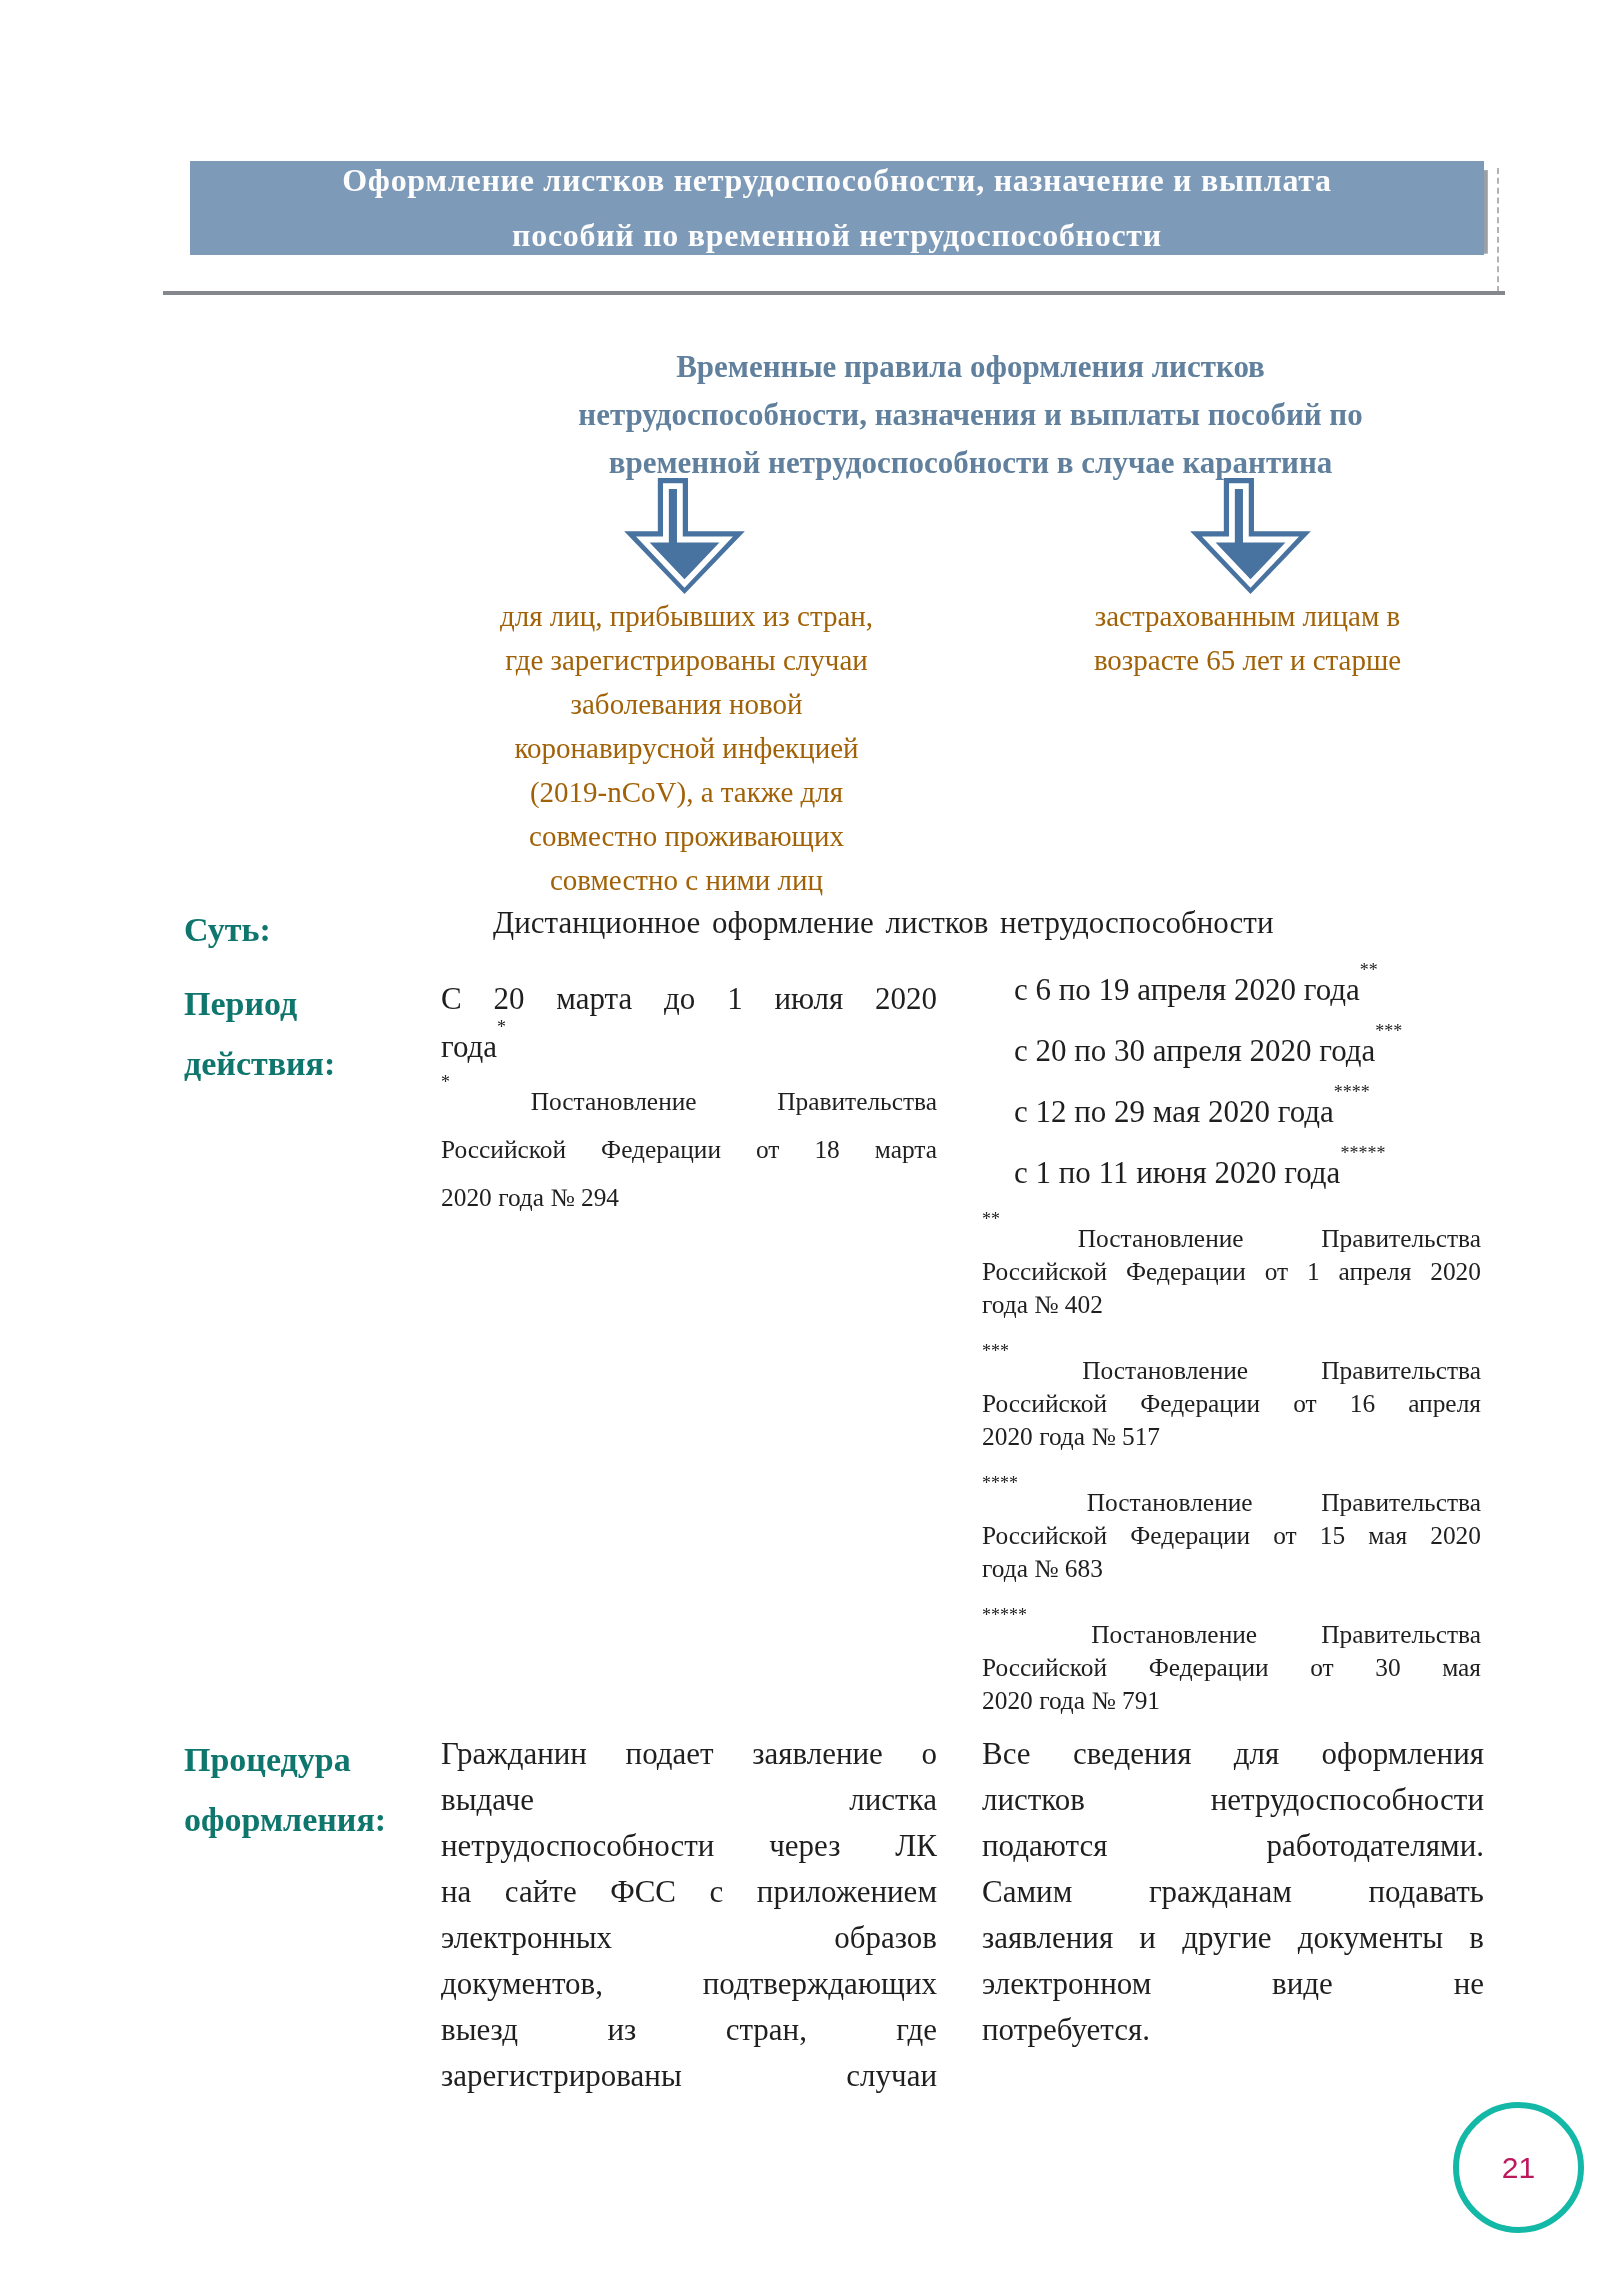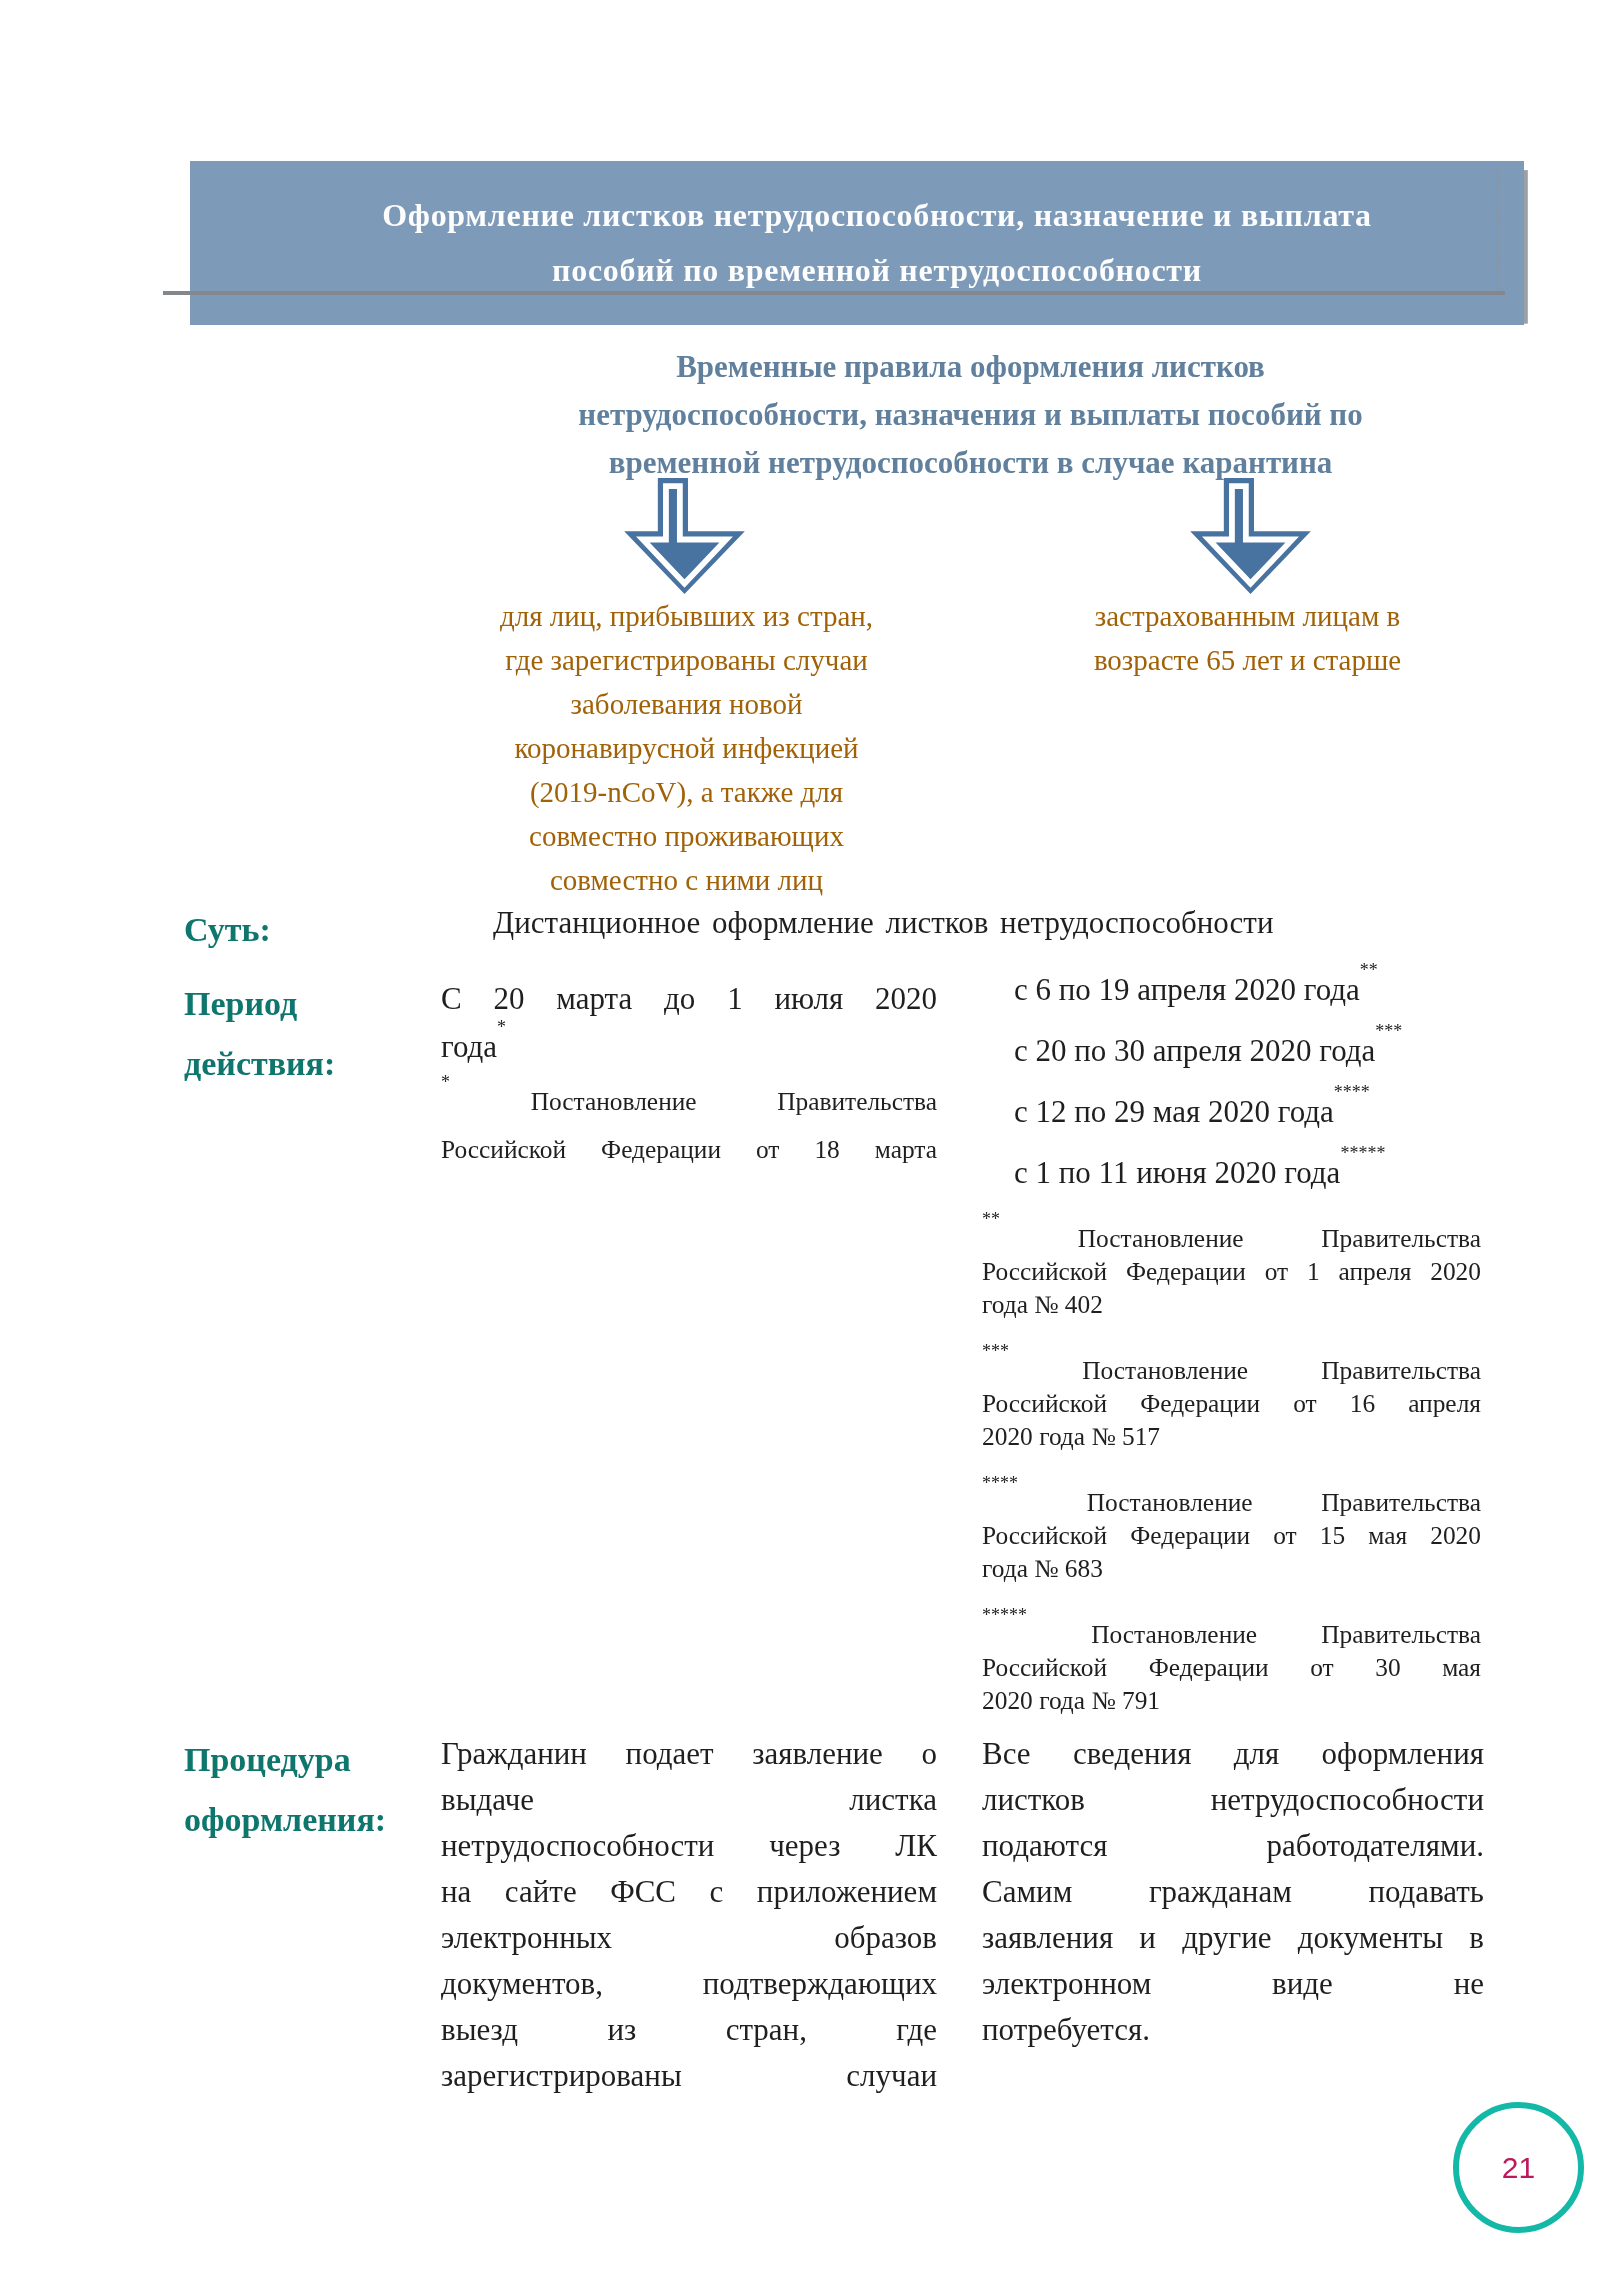--- a/index.html
+++ b/index.html
@@ -6,25 +6,24 @@
   .page{
     position:relative;
     width:1618px;height:2284px;
     background:#ffffff;
     font-family:"Liberation Serif", serif;
     color:#1f1f1f;
     overflow:hidden;
   }
   
   .banner{
-    position:absolute;left:190px;top:161px;width:1294px;height:164px;
+    position:absolute;left:190px;top:161px;width:1294px;height:94px;
     background:#7d9ab8;
     display:flex;flex-direction:column;justify-content:center;align-items:center;
     box-shadow:9px 3.9px 0 -5.2px #9aa0a6;
-    padding-left:40px;
   }
   .banner-line{
     color:#fdfdfd;font-weight:bold;font-size:32px;line-height:55px;
     letter-spacing:0.7px;text-align:center;white-space:nowrap;
   }
   .banner-rule{
     position:absolute;left:163px;top:291px;width:1342px;height:3.9px;
     background:#84888c;
   }
   .banner-shadow-right{
@@ -142,20 +141,21 @@
   <div class="rowlabel period">Период действия:</div>
 
   <div class="period-left">
     <div class="jline">С 20 марта до 1 июля 2020</div>
     <div class="jline last"><span>года</span><sup class="mark">*</sup></div>
   </div>
 
   <div class="period-left-footnote">
     <div class="jline"><sup class="mark">*</sup> <span>Постановление Правительства</span></div>
     <div class="jline">Российской Федерации от 18 марта</div>
+    <div class="jline last">2020 года № 294</div>
   </div>
 
   <div class="dates">
     <div class="date-line"><span>с 6 по 19 апреля 2020 года</span><sup class="mark">**</sup></div>
     <div class="date-line"><span>с 20 по 30 апреля 2020 года</span><sup class="mark">***</sup></div>
     <div class="date-line"><span>с 12 по 29 мая 2020 года</span><sup class="mark">****</sup></div>
     <div class="date-line"><span>с 1 по 11 июня 2020 года</span><sup class="mark">*****</sup></div>
   </div>
 
   <div class="footnotes">

